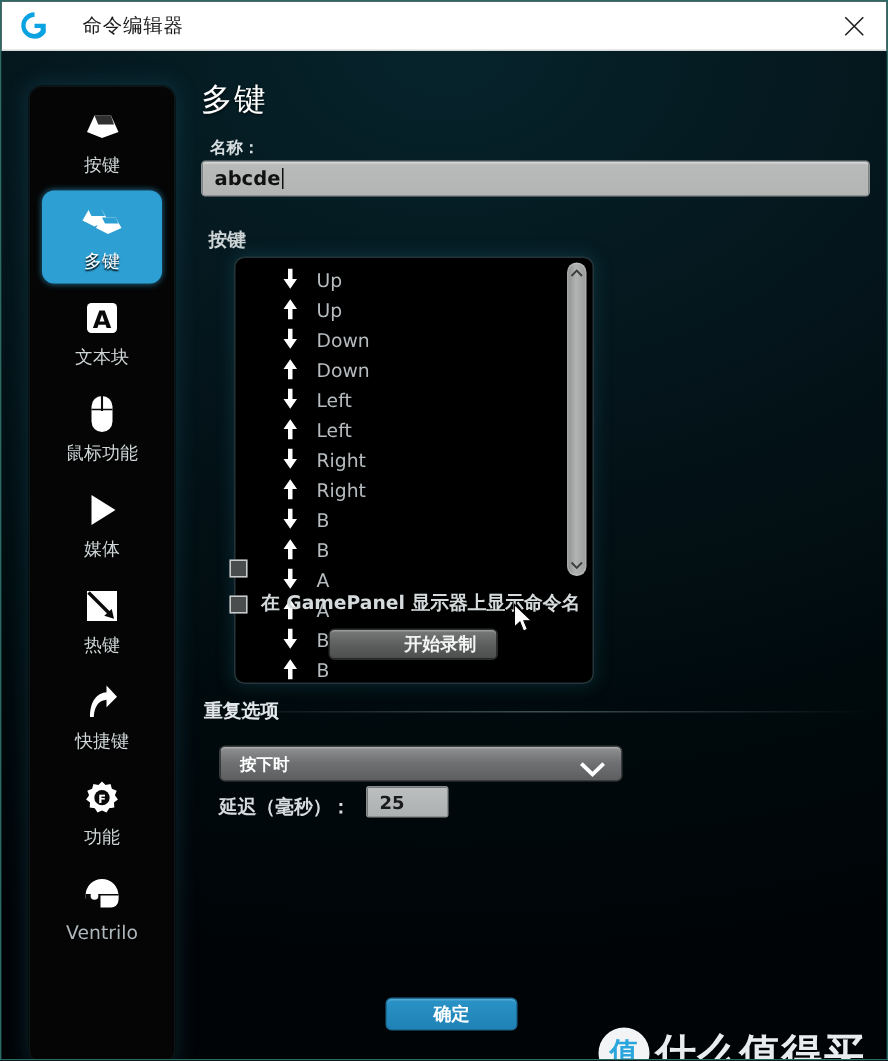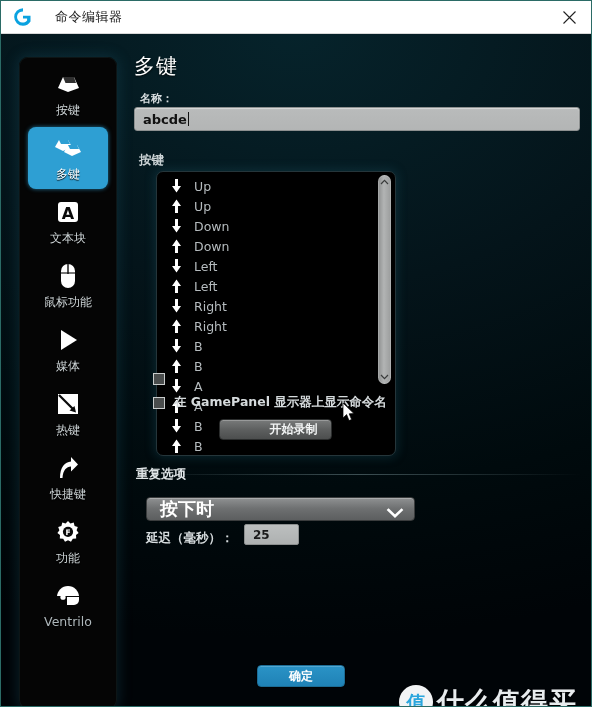--- a/index.html
+++ b/index.html
@@ -113,21 +113,21 @@
     border:1px solid #25353a;border-radius:7px;
     box-sizing:border-box;
     box-shadow:0 0 10px 2px rgba(25,80,95,.35);
     overflow:hidden;
   }
   .keyrows{
     position:absolute;left:0;top:4px;right:22px;
   }
   .keyrow{
     height:20px;display:flex;align-items:center;
-    padding-left:11px;cursor:pointer;
+    padding-left:28px;cursor:pointer;
   }
   .arrow{width:16px;display:flex;justify-content:center;flex:none;}
   .keyname{
     margin-left:10px;font-size:12.5px;color:#b6bcbf;
     font-family:"DejaVu Sans","Liberation Sans",sans-serif;
   }
   .scrollbar{
     position:absolute;right:2px;top:2px;width:18px;bottom:2px;
     background:#000;
   }
@@ -181,21 +181,21 @@
   }
   .select{
     position:absolute;left:12px;top:463px;width:269px;height:24px;
     background:linear-gradient(#8f9192,#6e7071 48%,#5c5e5f);
     border:1px solid #3a3c3d;border-radius:4px;
     box-sizing:border-box;
     display:flex;align-items:center;cursor:pointer;
     box-shadow:inset 0 1px 0 rgba(255,255,255,.25);
   }
   .select .sval{
-    margin-left:13px;font-size:18px;color:#ffffff;font-weight:bold;
+    margin-left:13px;font-size:11px;color:#ffffff;font-weight:bold;
   }
   .select .chev{
     position:absolute;right:10px;top:6px;
   }
   .lbl-delay{
     position:absolute;left:12px;top:496px;
     font-size:12.5px;color:#d6dcde;font-weight:bold;
   }
   .delay-input{
     position:absolute;left:110px;top:490px;width:55px;height:21px;

